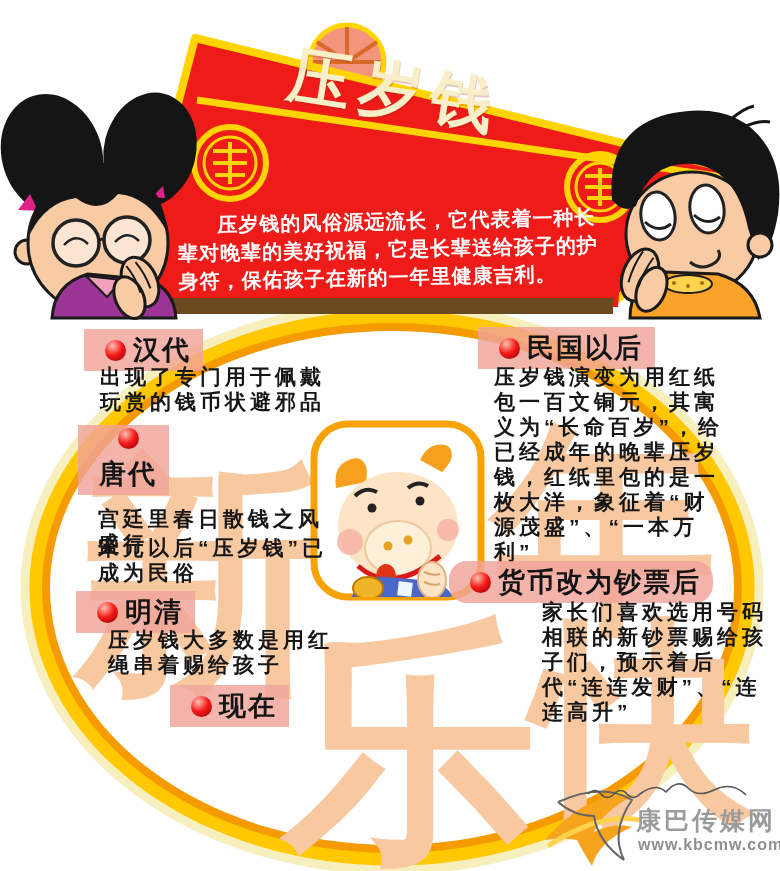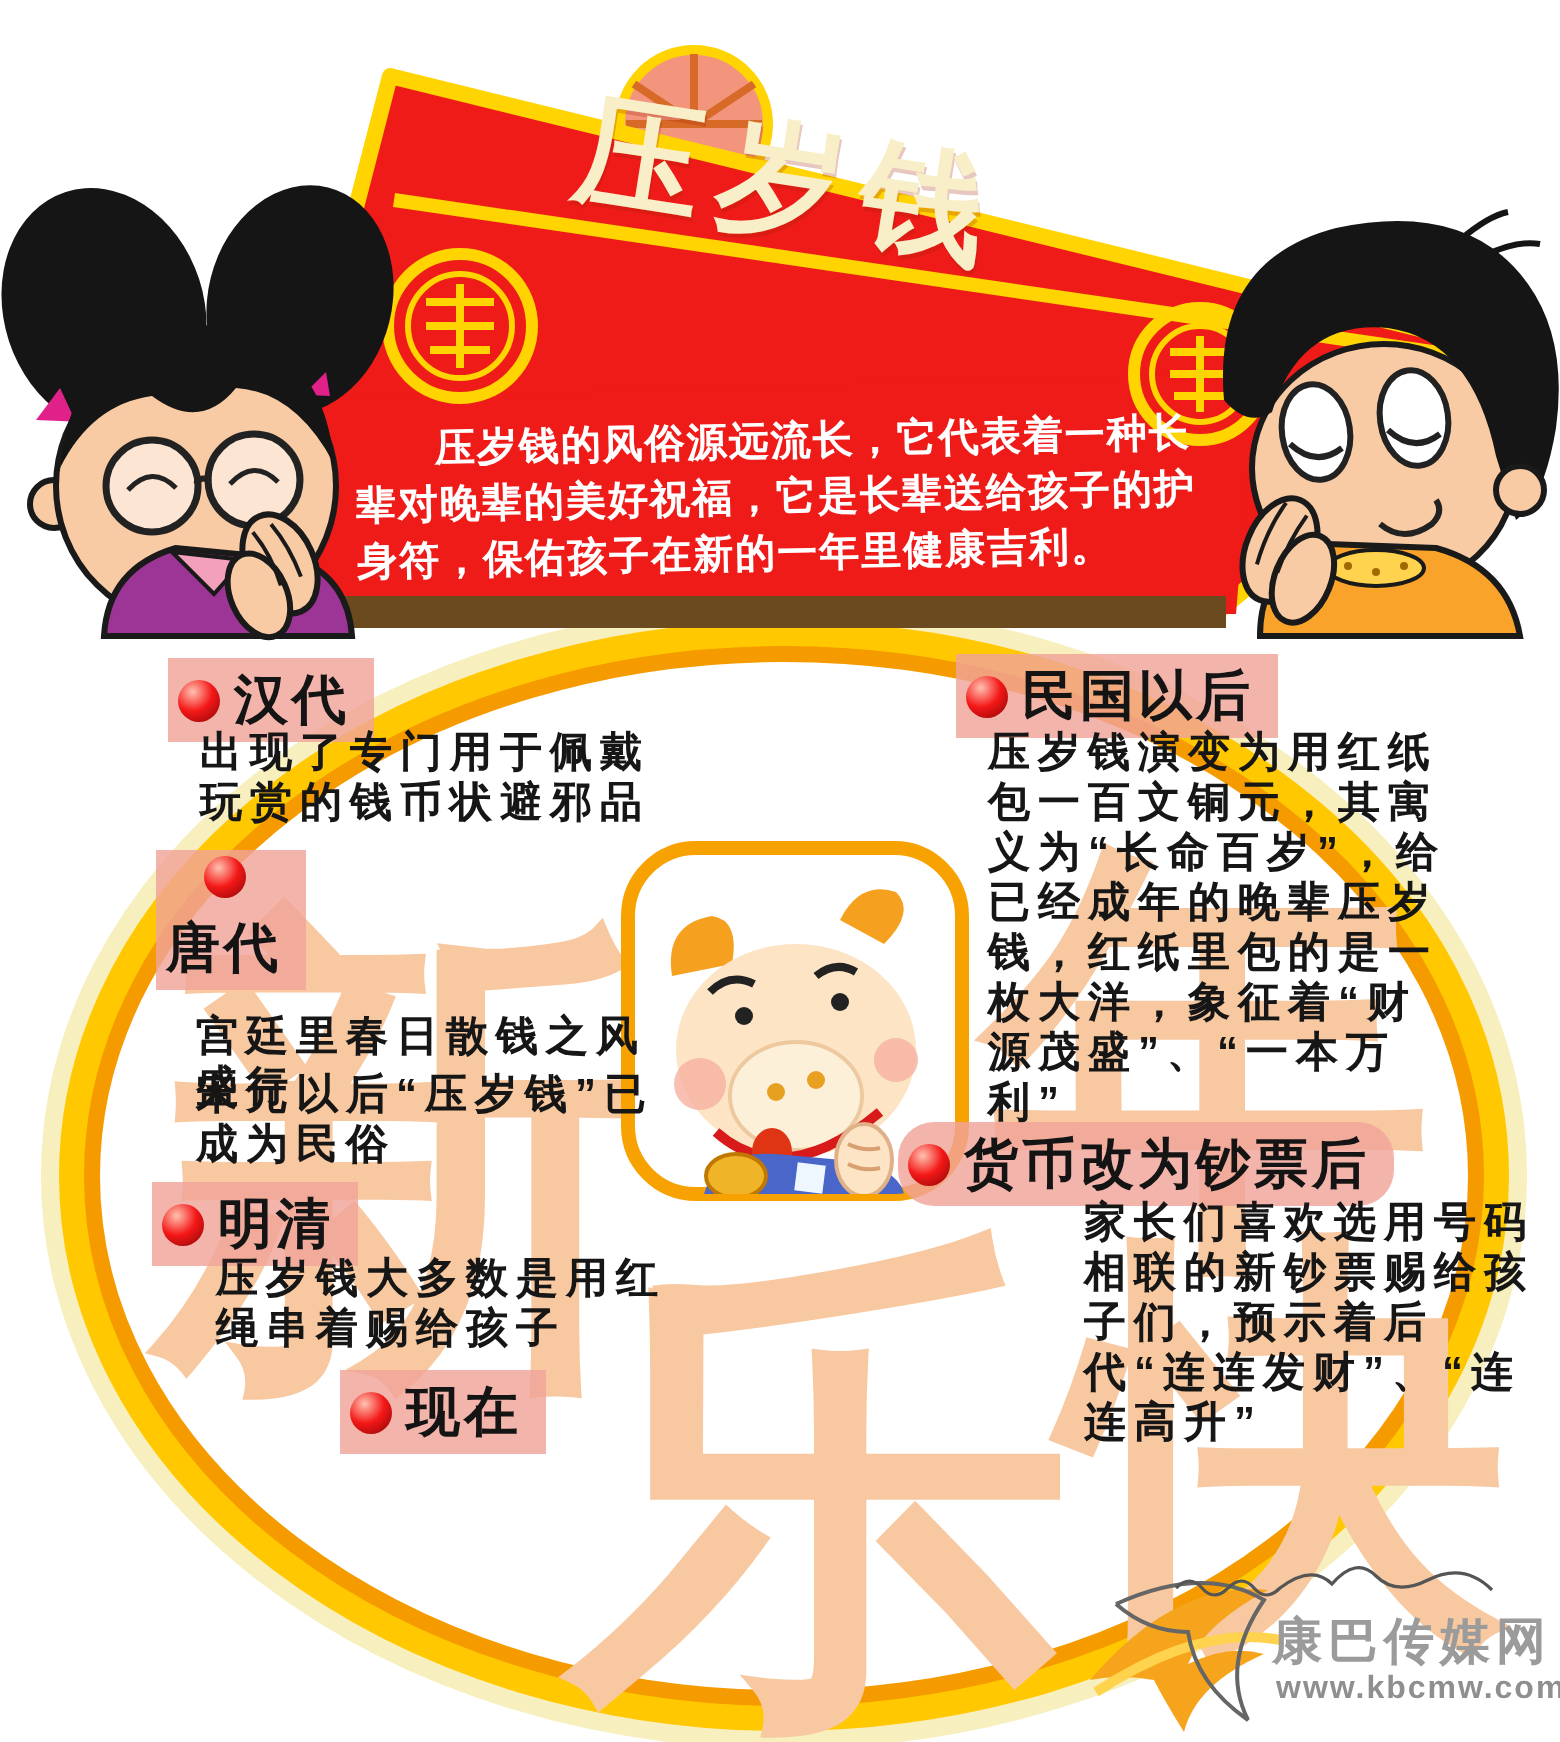--- a/index.html
+++ b/index.html
@@ -11,21 +11,21 @@
   
   .title{left:287px;top:52px;width:260px;font-size:63px;font-weight:bold;
          color:#f8efc8;letter-spacing:9px;transform:rotate(9deg);
          text-shadow:1px 2px 0 rgba(160,30,0,.25);white-space:nowrap;}
   
   .intro{left:178px;top:207px;width:436px;color:#ffffff;font-weight:bold;
          font-size:20px;line-height:28px;text-indent:2em;letter-spacing:1px;
          transform:rotate(-1.2deg);}
   
   .sec-head{position:absolute;display:inline-flex;align-items:center;gap:7px;
-            background:rgba(240,163,153,.82);padding:3px 12px 3px 5px;
+            background:rgba(240,163,153,.82);padding:3px 12px 3px 21px;
             font-size:27px;font-weight:bold;color:#141414;letter-spacing:2px;
             white-space:nowrap;}
   .ball{width:21px;height:21px;border-radius:50%;flex:0 0 21px;
         background:radial-gradient(circle at 35% 28%,#ffc2b0 0%,#f41818 48%,#870404 100%);}
   .sec-body{position:absolute;font-size:21px;font-weight:bold;color:#161616;
             line-height:25px;letter-spacing:4px;}
   
   .site-name{left:636px;top:804px;font-size:25px;font-weight:bold;color:#9b9b9b;
              letter-spacing:3px;white-space:nowrap;}
   .site-url{left:638px;top:836px;font-size:16px;font-weight:bold;color:#8f8f8f;

